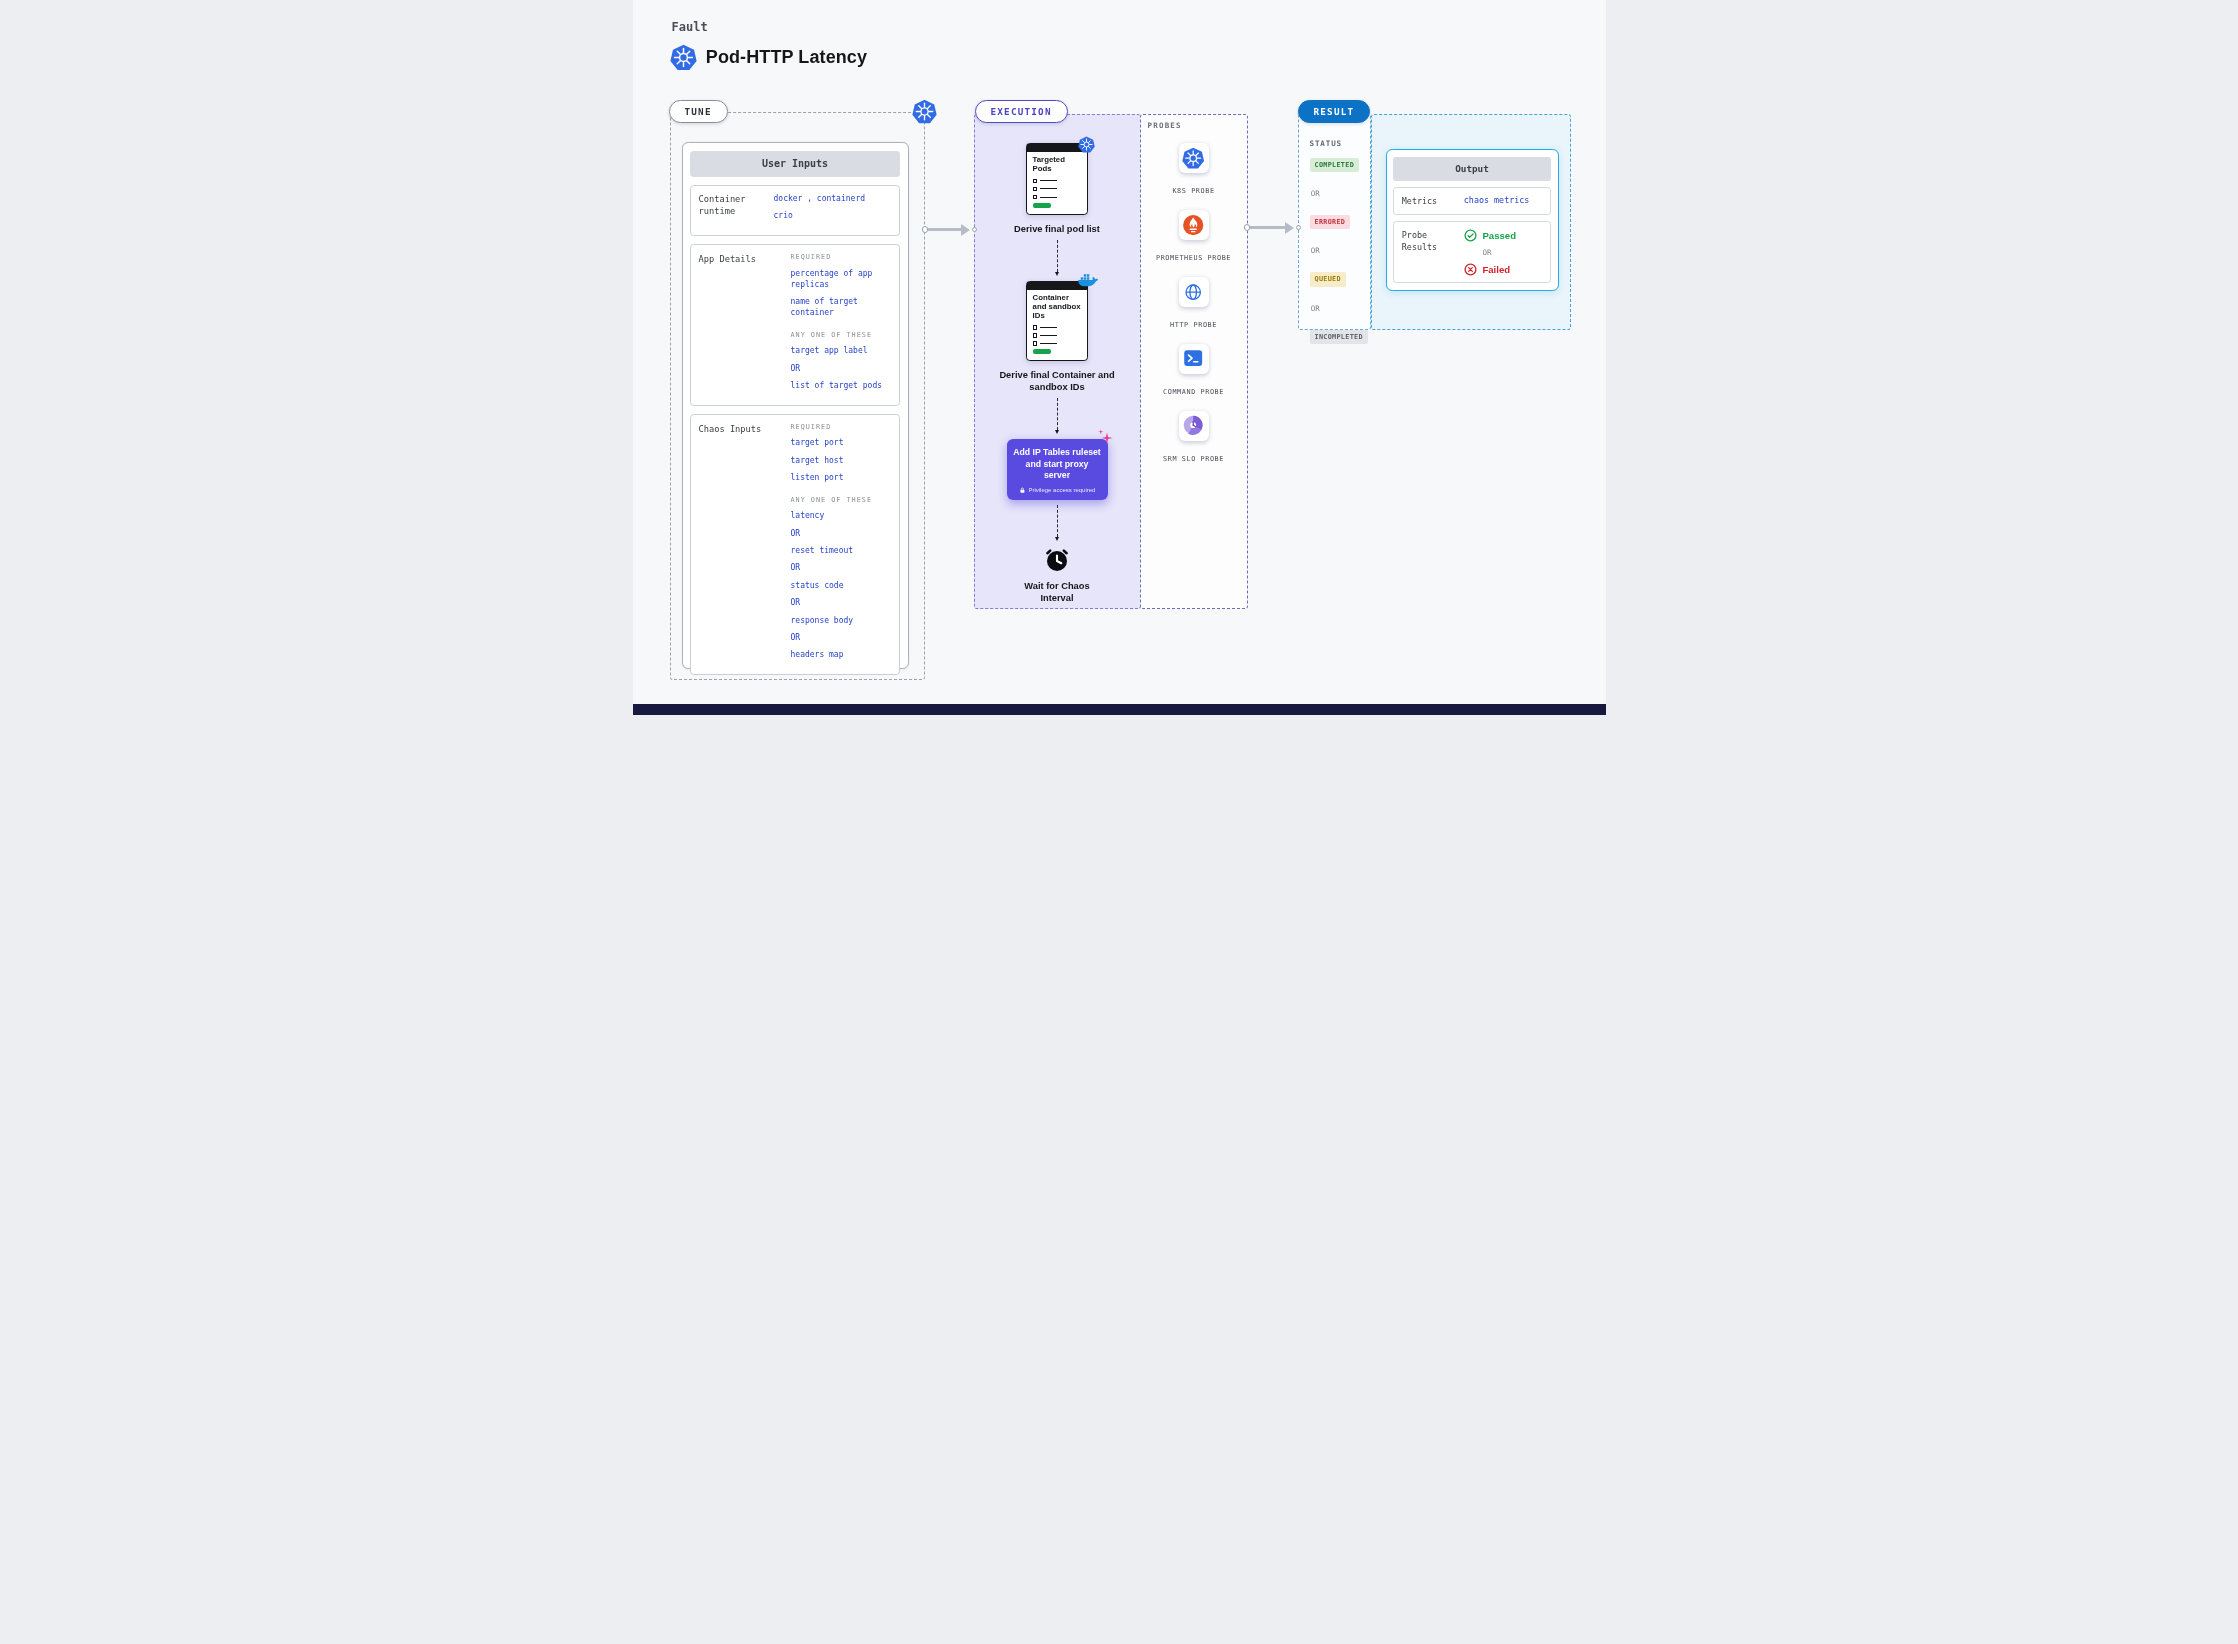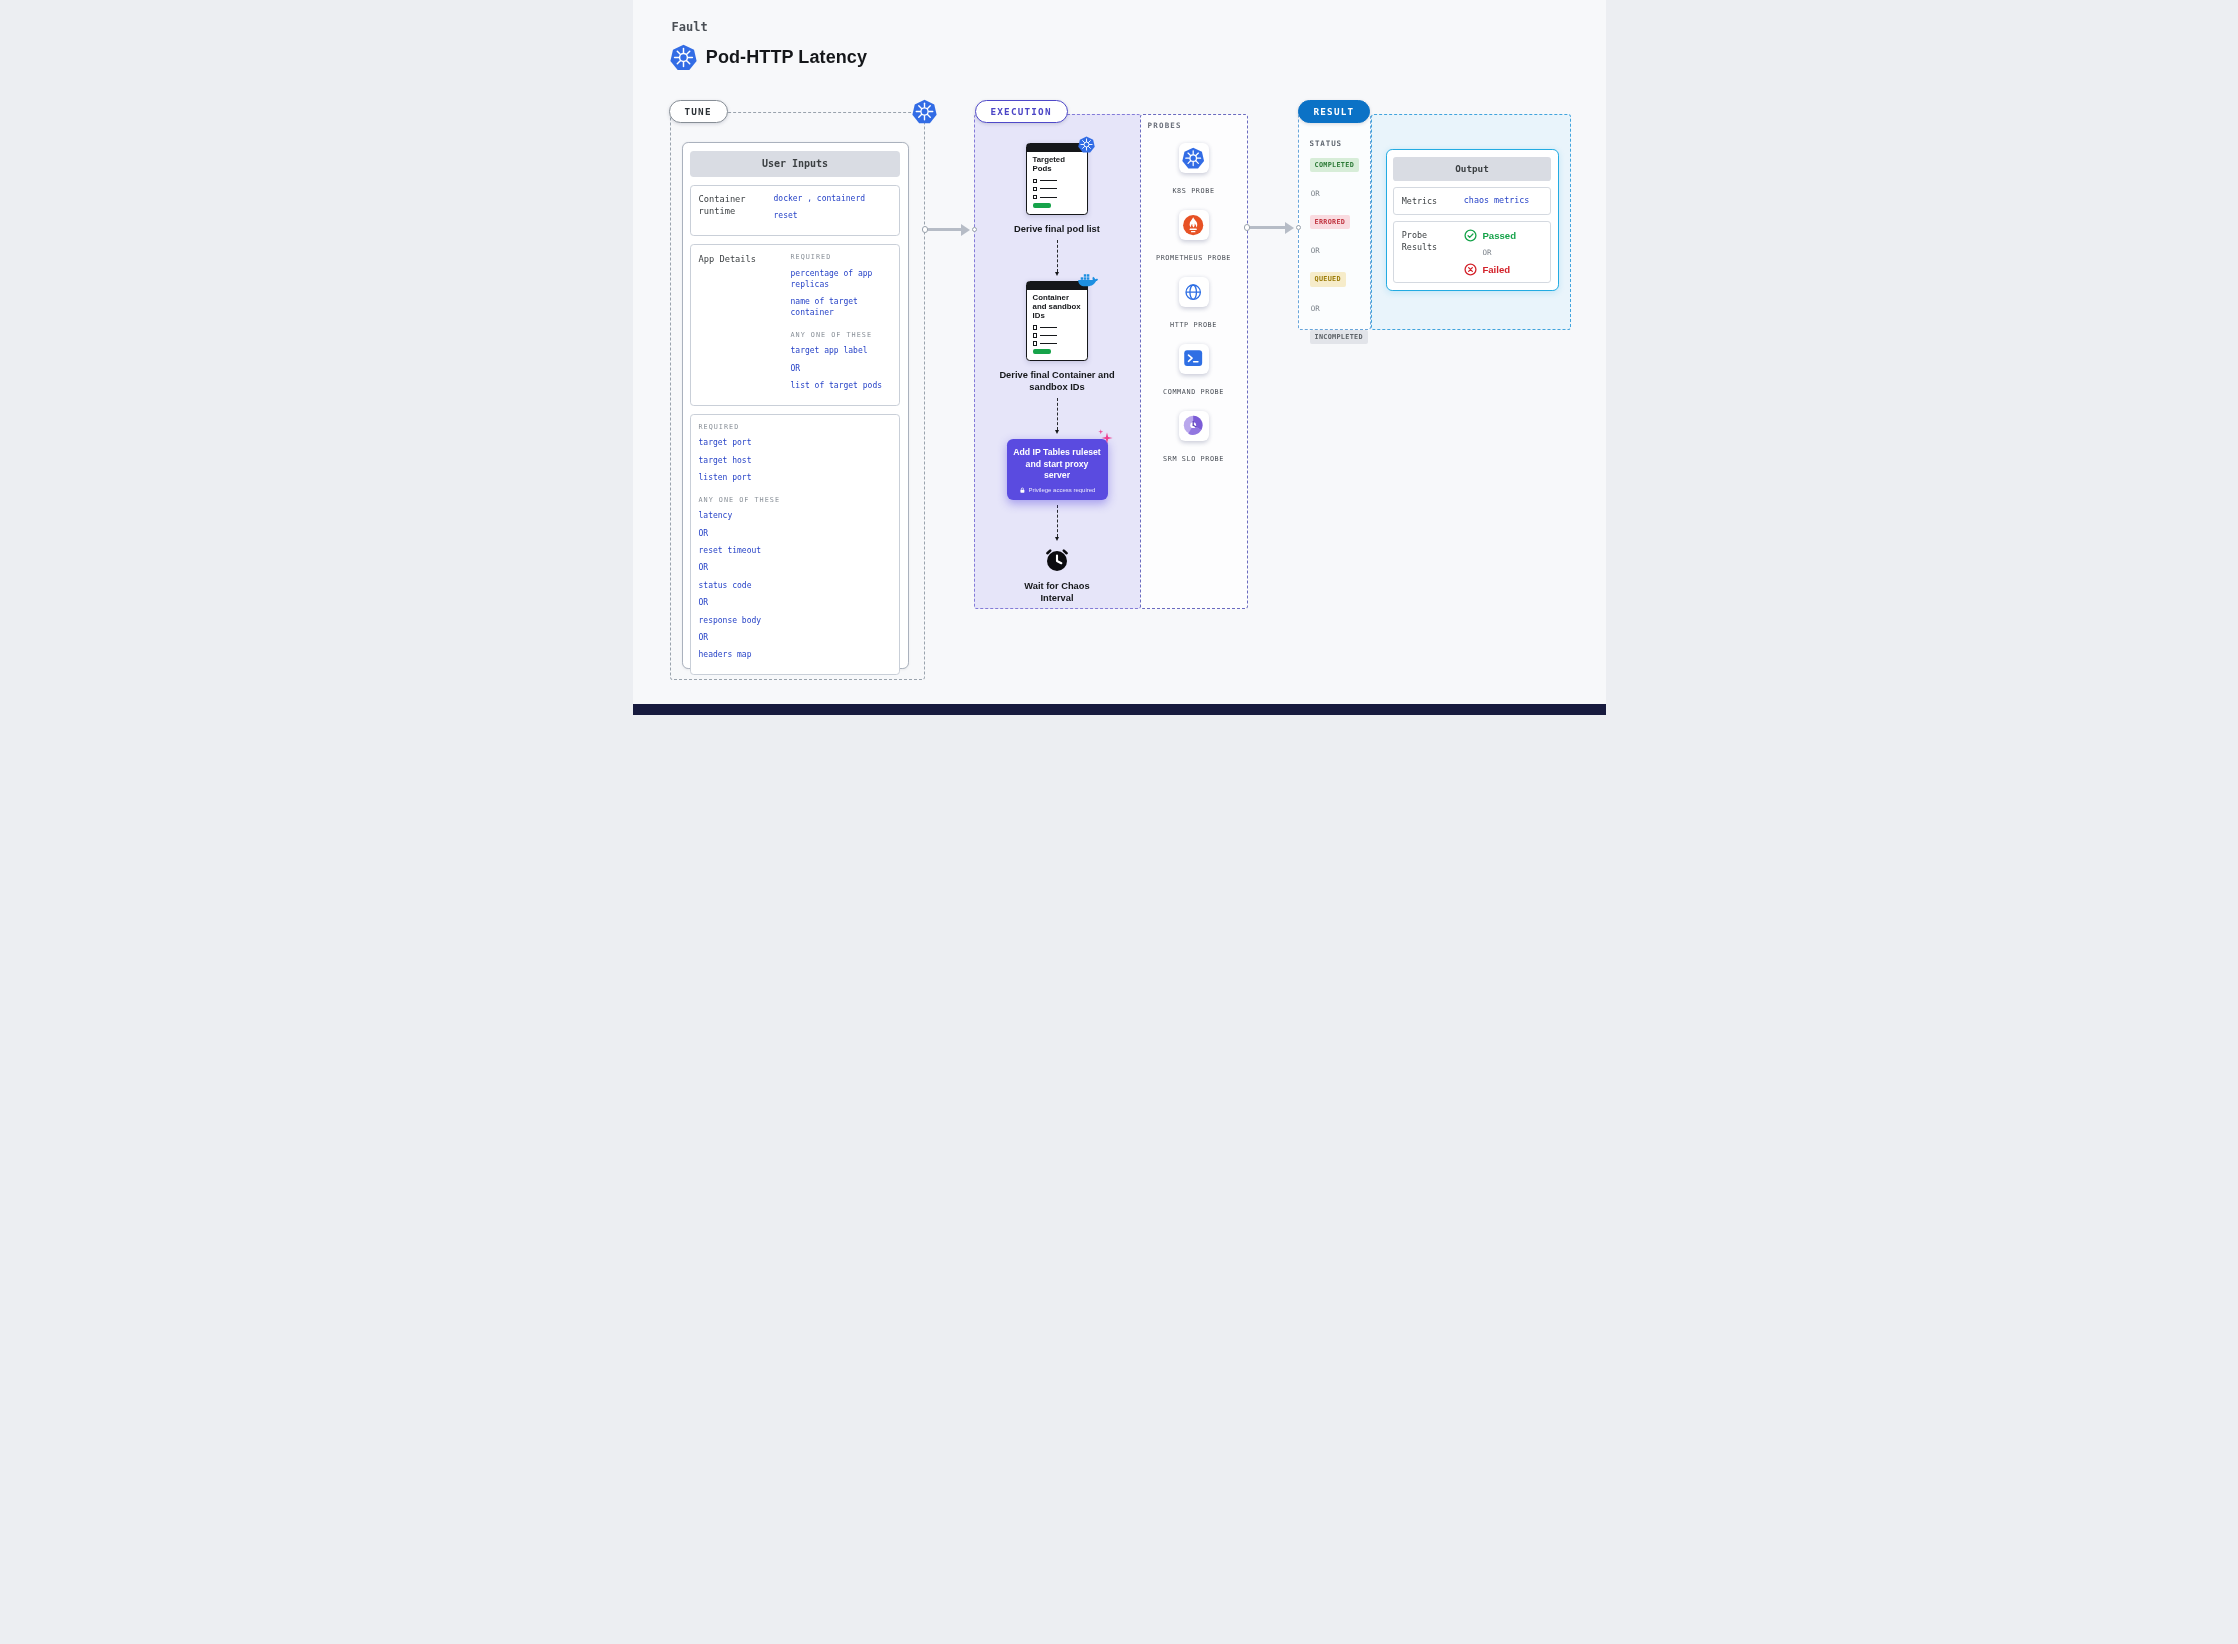--- a/index.html
+++ b/index.html
@@ -247,38 +247,39 @@
       <use href="#k8s"></use>
     </svg>
 
   <div class="user-card">
     <div class="card-header">User Inputs</div>
 
     <div class="sub-card">
       <div class="sub-label lbl-runtime">Container runtime</div>
       <div class="sub-values">
         <div class="blue-item">docker , containerd</div>
-        <div class="blue-item">reset</div>
+        <div class="blue-item">crio</div>
       </div>
     </div>
 
     <div class="sub-card">
       <div class="sub-label lbl-wide">App Details</div>
       <div class="sub-values">
         <div class="caps-label">REQUIRED</div>
         <div class="blue-item">percentage of app replicas</div>
         <div class="blue-item">name of target container</div>
         <div class="caps-label mt">ANY ONE OF THESE</div>
         <div class="blue-item">target app label</div>
         <div class="blue-item">OR</div>
         <div class="blue-item">list of target pods</div>
       </div>
     </div>
 
     <div class="sub-card">
+      <div class="sub-label lbl-wide">Chaos Inputs</div>
       <div class="sub-values">
         <div class="caps-label">REQUIRED</div>
         <div class="blue-item">target port</div>
         <div class="blue-item">target host</div>
         <div class="blue-item">listen port</div>
         <div class="caps-label mt">ANY ONE OF THESE</div>
         <div class="blue-item">latency</div>
         <div class="blue-item">OR</div>
         <div class="blue-item">reset timeout</div>
         <div class="blue-item">OR</div>

